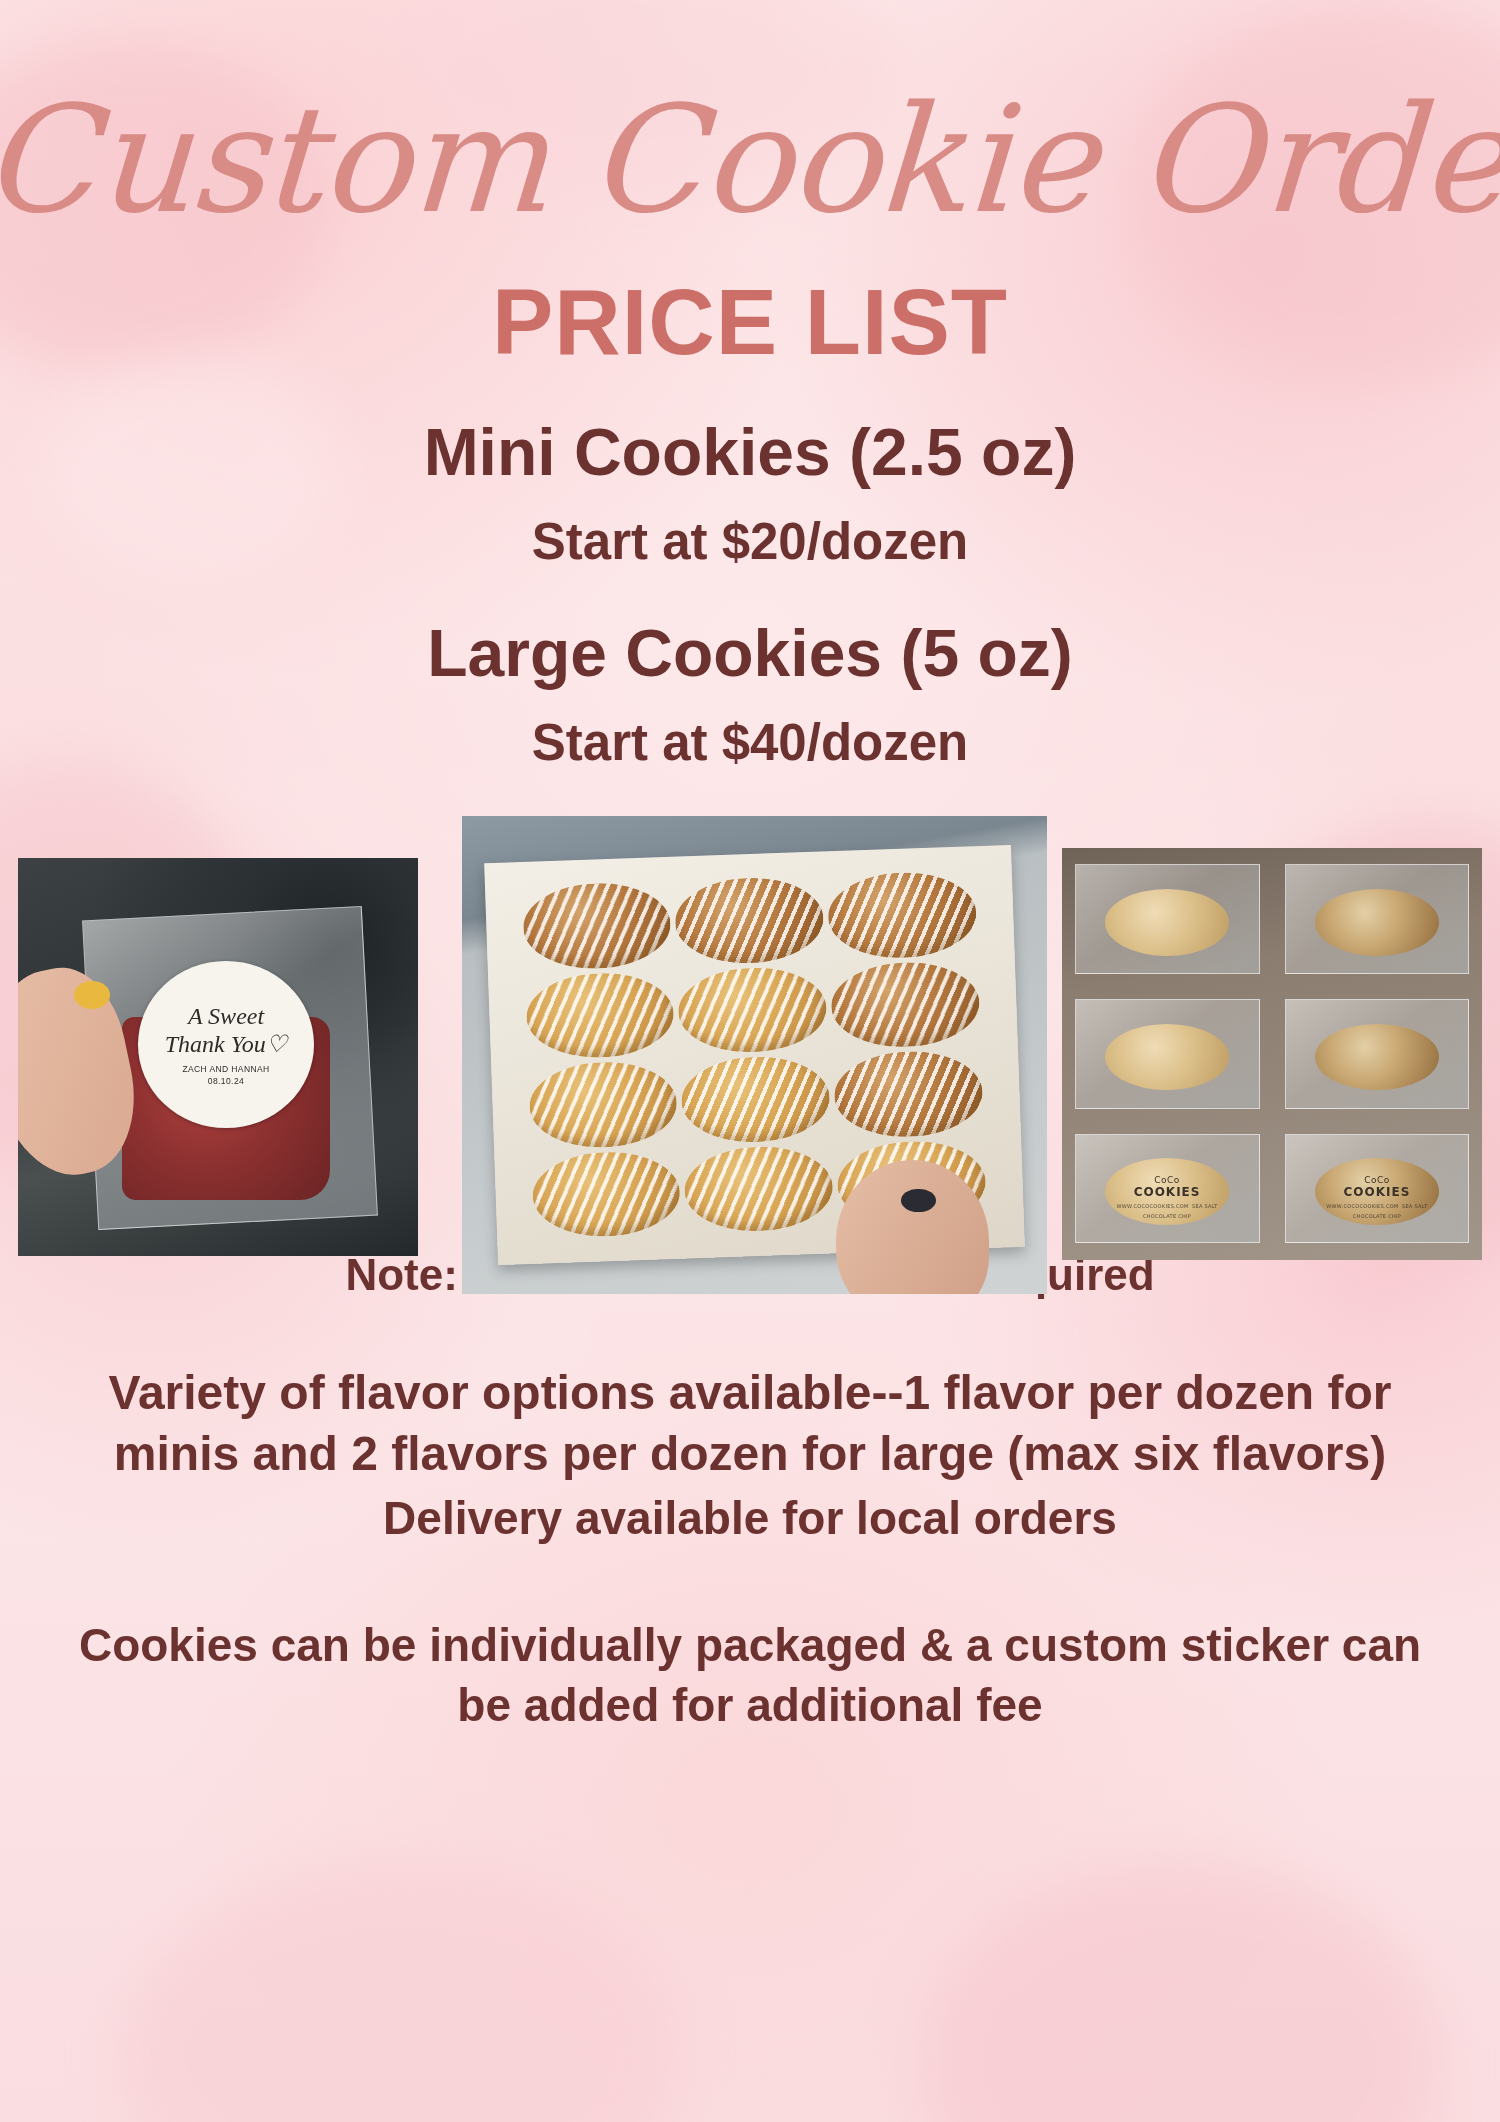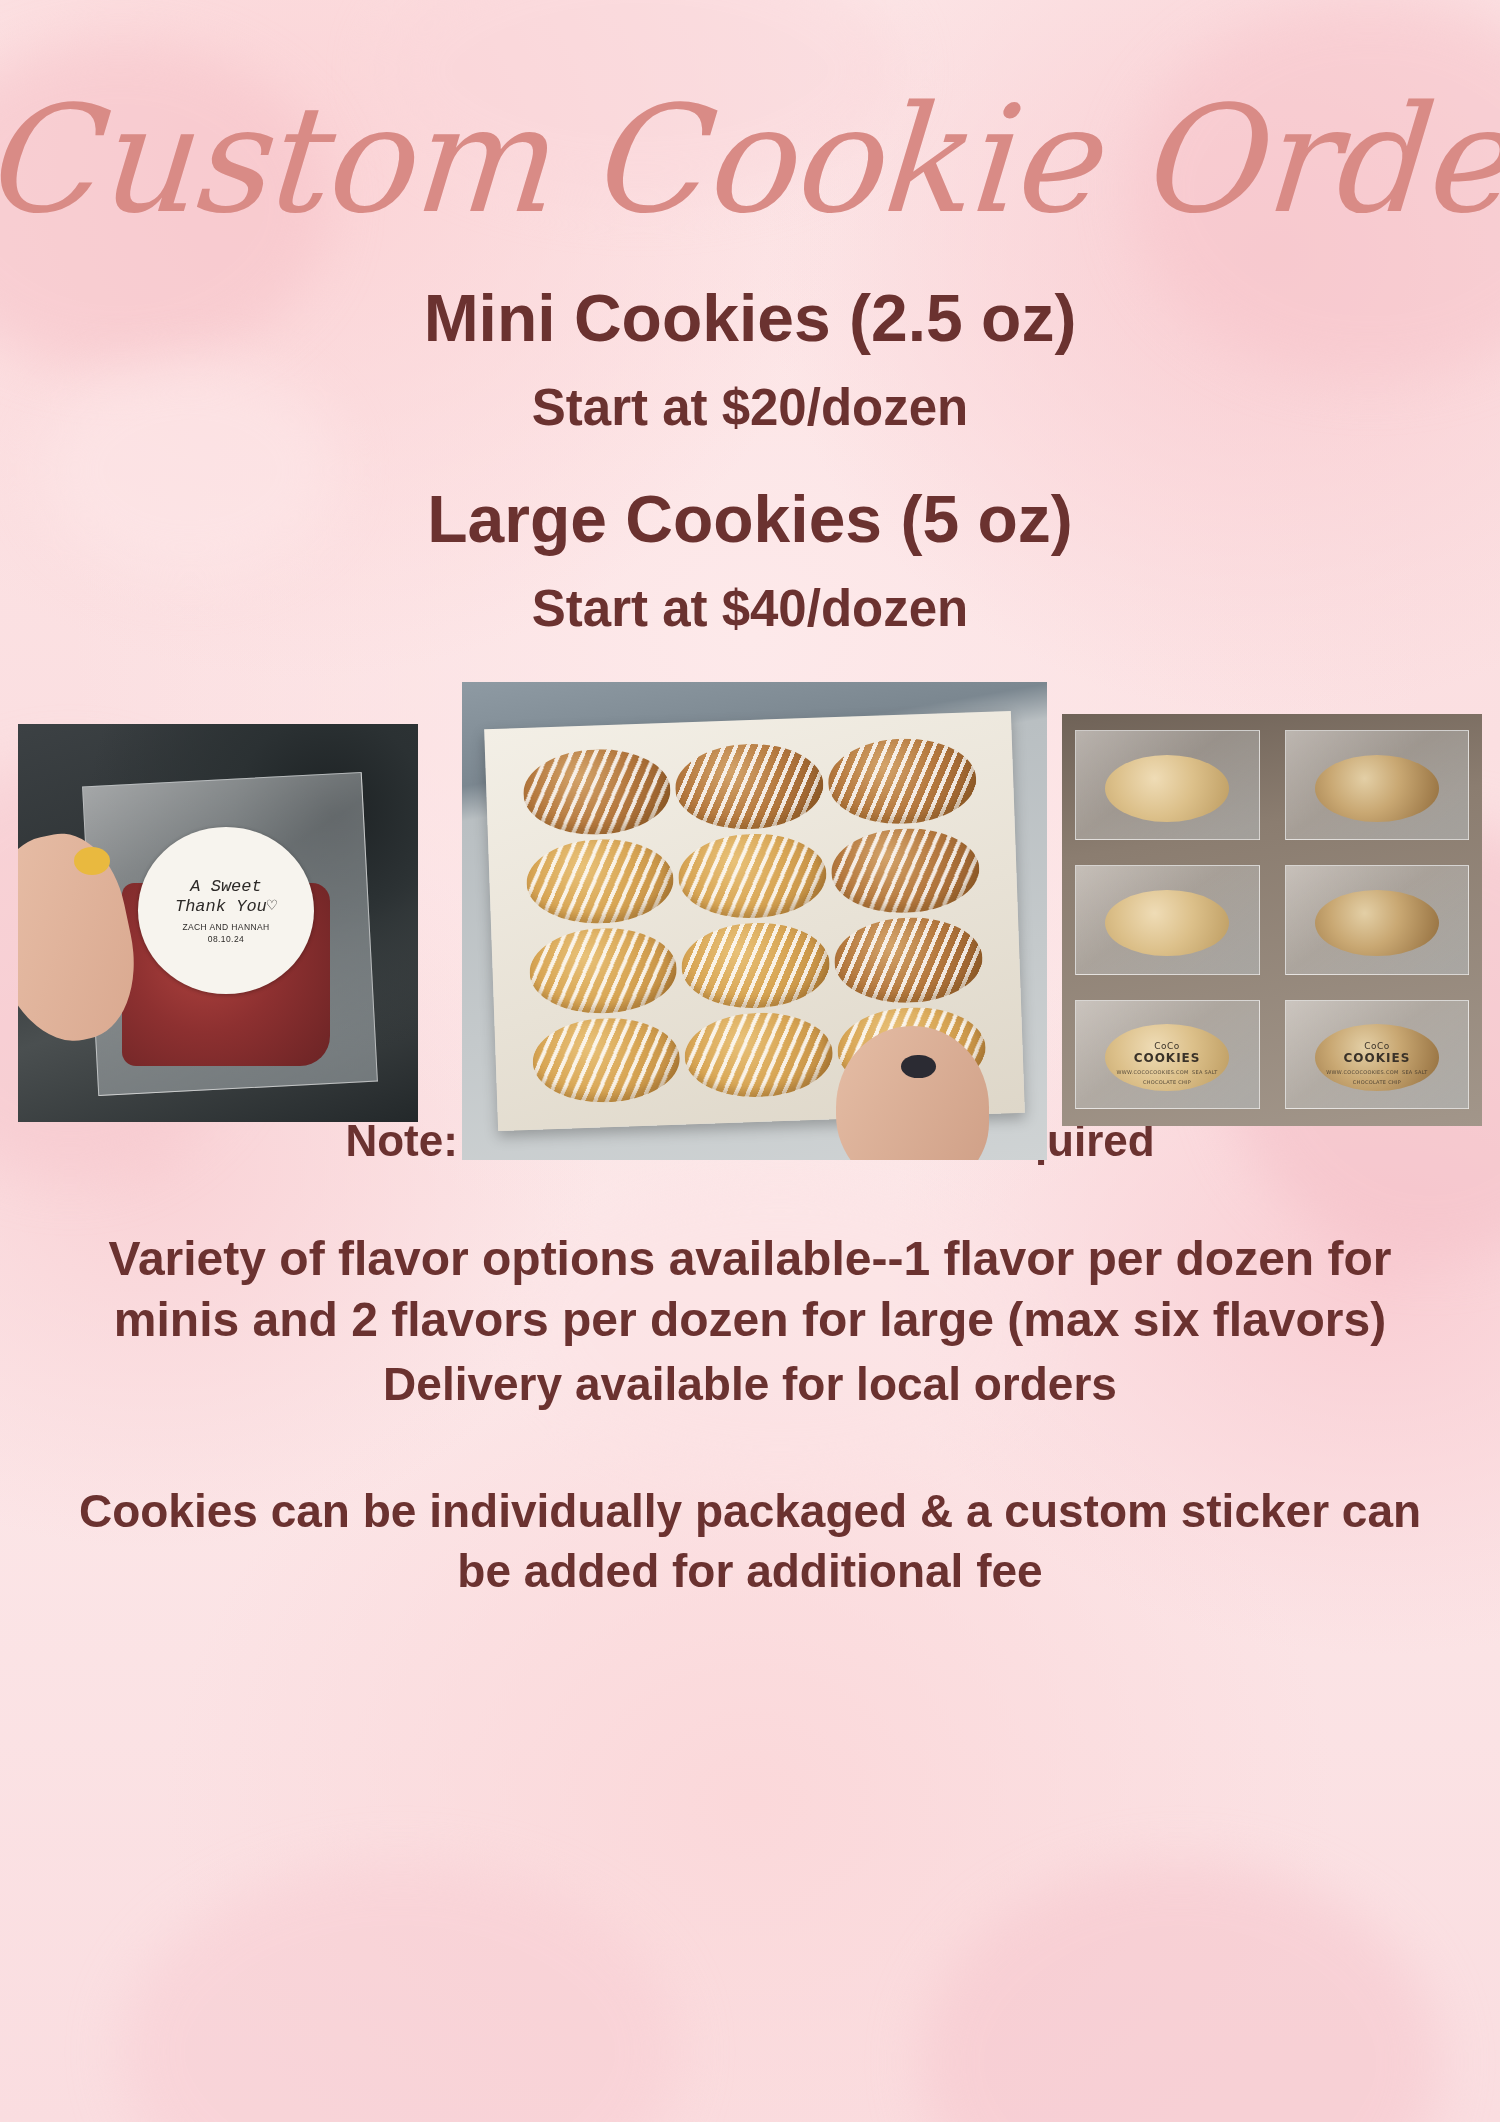--- a/index.html
+++ b/index.html
@@ -137,21 +137,21 @@
   }
   .p1-sticker {
     position: absolute; left: 30%; top: 26%;
     width: 44%; height: 42%;
     border-radius: 50%;
     background: #f7f4ee;
     box-shadow: 0 1px 4px rgba(0,0,0,.3);
     display: flex; flex-direction: column; align-items: center; justify-content: center;
     color: #2d2a28;
   }
-  .p1-s1 { font-family: Liberation Mono, monospace; font-style: italic; font-size: 17px; line-height:1.15;}
+  .p1-s1 { font-family: Liberation Serif, serif; font-style: italic; font-size: 24px; line-height:1.15;}
   .p1-s2 { font-size: 8.5px; letter-spacing: .4px; margin-top: 6px;}
   .p1-s3 { font-size: 8.5px; letter-spacing: .4px; margin-top: 2px;}
   .p1-hand {
     position: absolute; left: -6%; top: 28%;
     width: 34%; height: 52%;
     background: linear-gradient(120deg, #e8bfa8, #d9a88f);
     border-radius: 50% 40% 45% 50%;
     transform: rotate(-12deg);
   }
   .p1-nail {
@@ -293,20 +293,21 @@
   <div class="blob b5"></div>
   <div class="blob b6"></div>
   <div class="blob b7"></div>
   <div class="blob b8"></div>
   <div class="blob b9"></div>
 
   <div class="content">
 
     <div class="script-title">Custom Cookie Orders</div>
 
+    <div class="price-list">PRICE LIST</div>
 
     <div class="row-main">Mini Cookies (2.5 oz)</div>
     <div class="row-sub">Start at $20/dozen</div>
 
     <div class="row-main">Large Cookies (5 oz)</div>
     <div class="row-sub">Start at $40/dozen</div>
 
     <div class="photos">
 
       <div class="photo ph-left">

